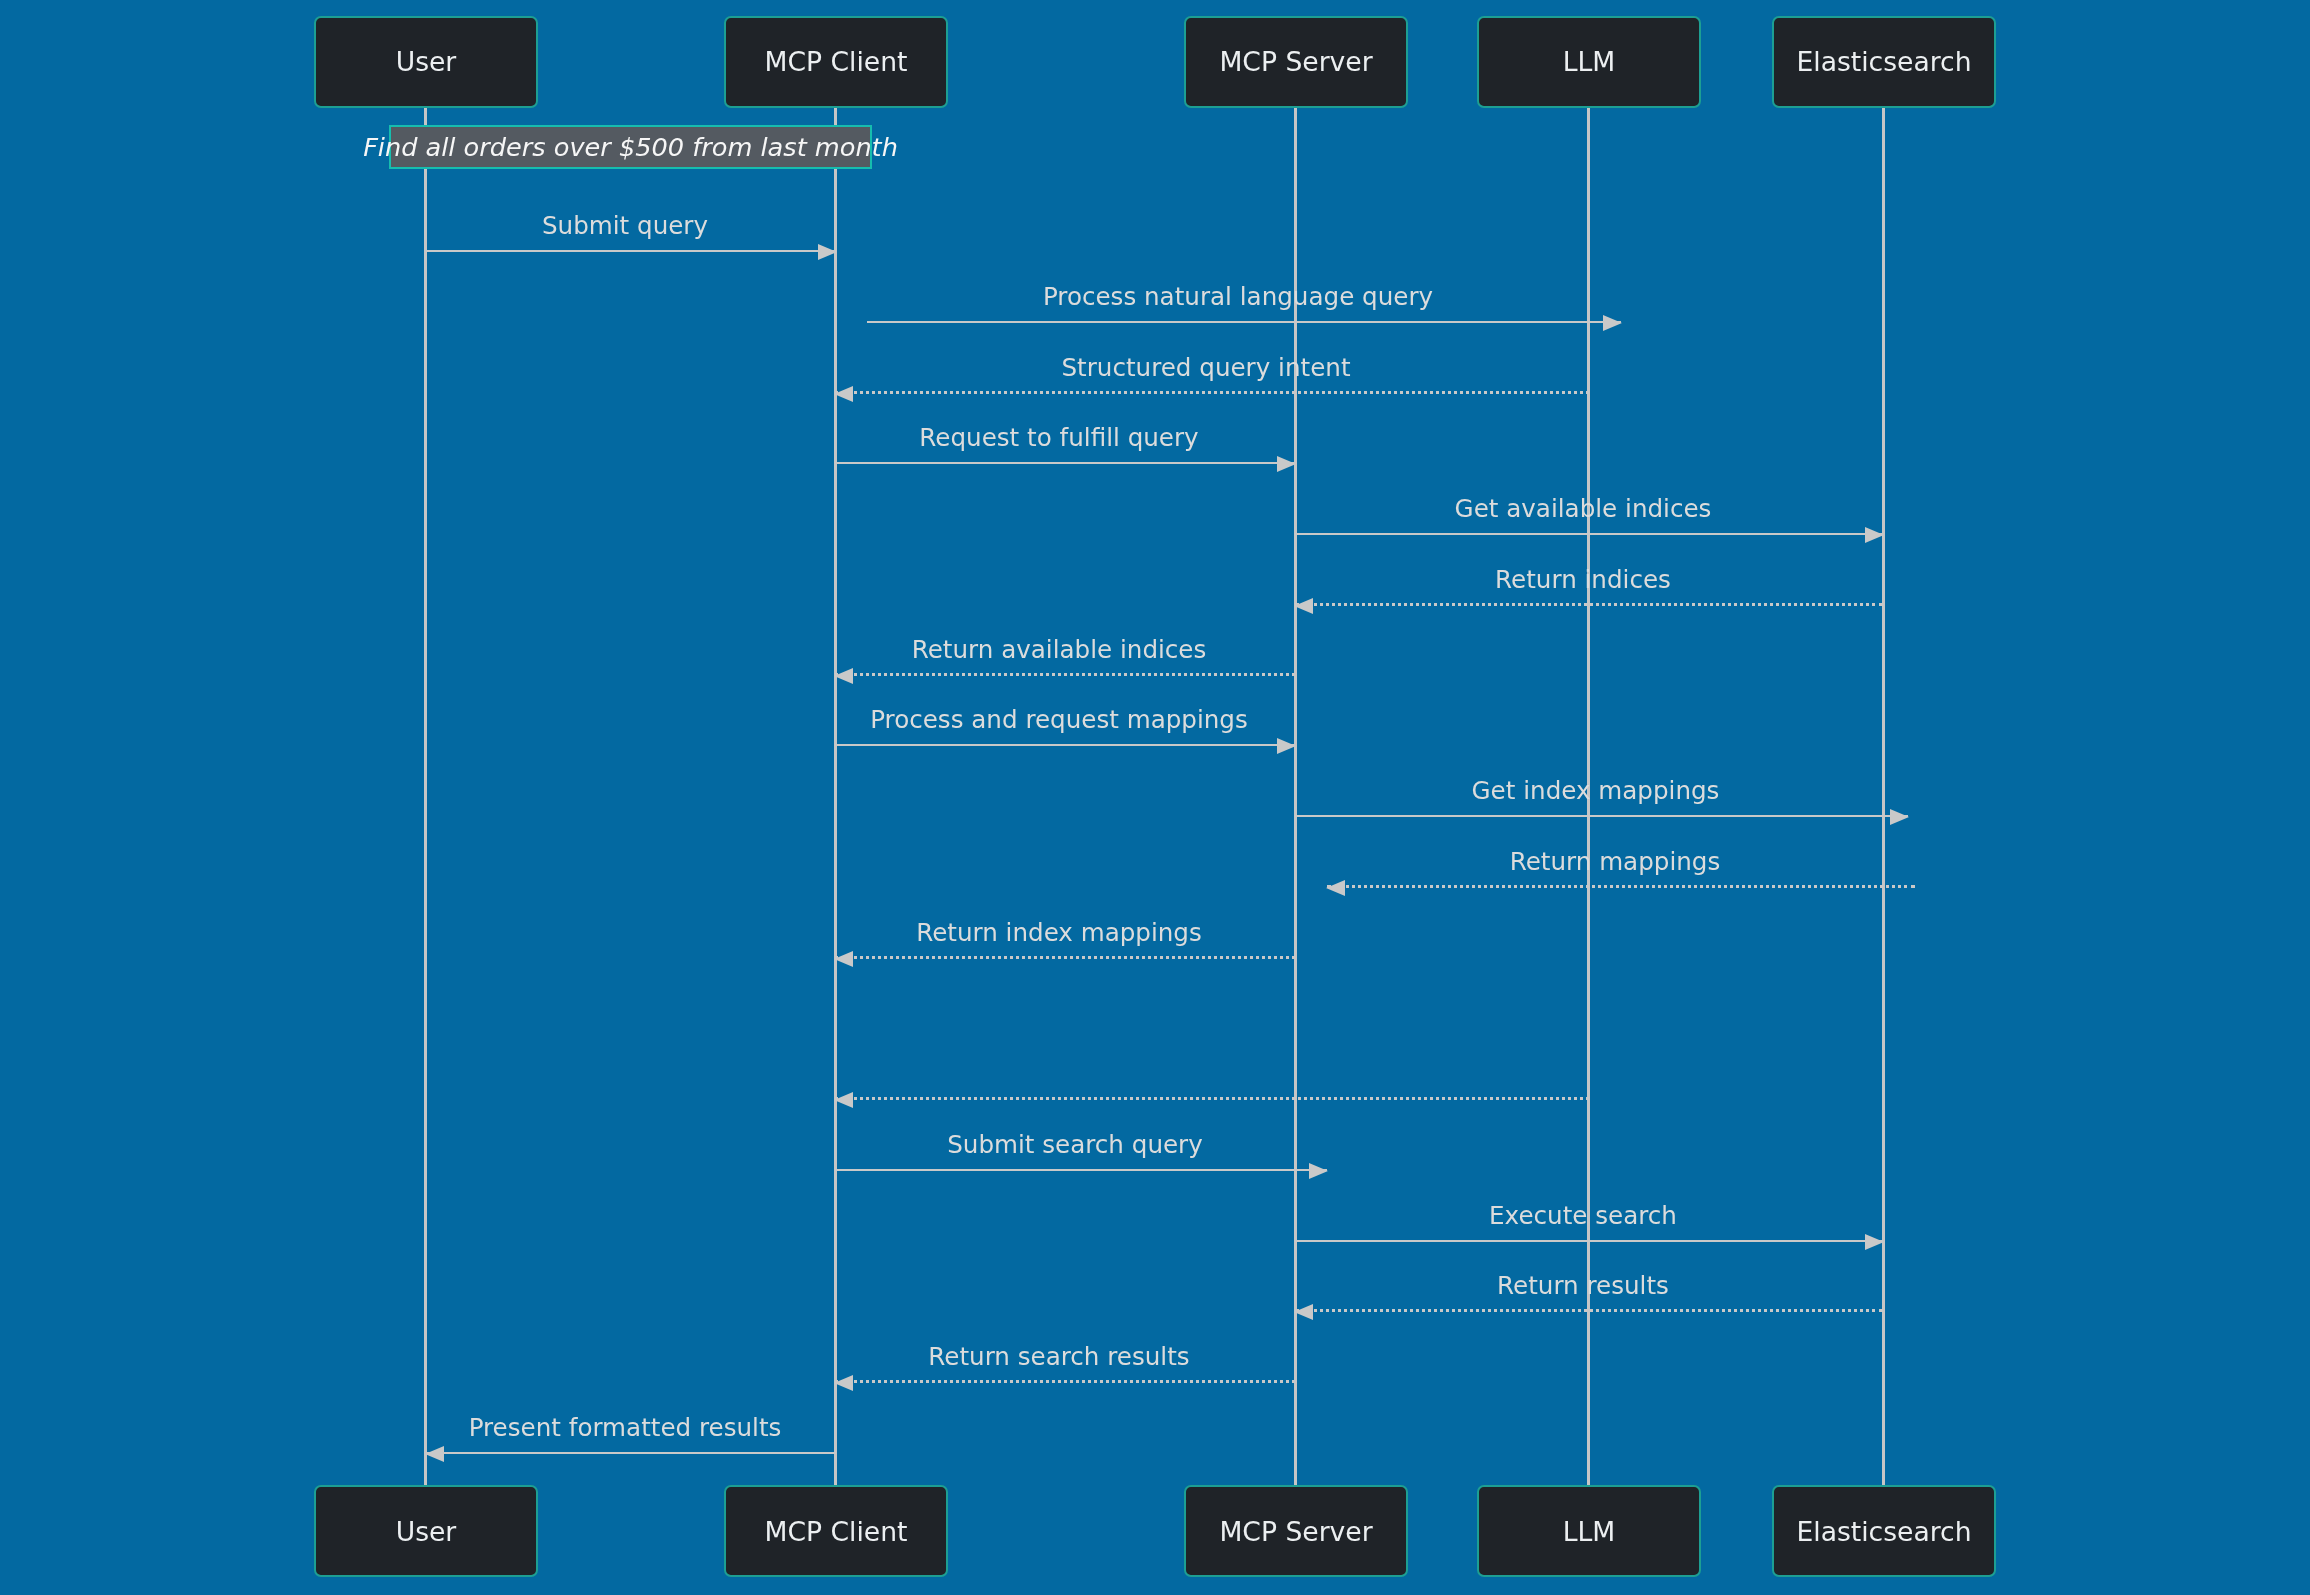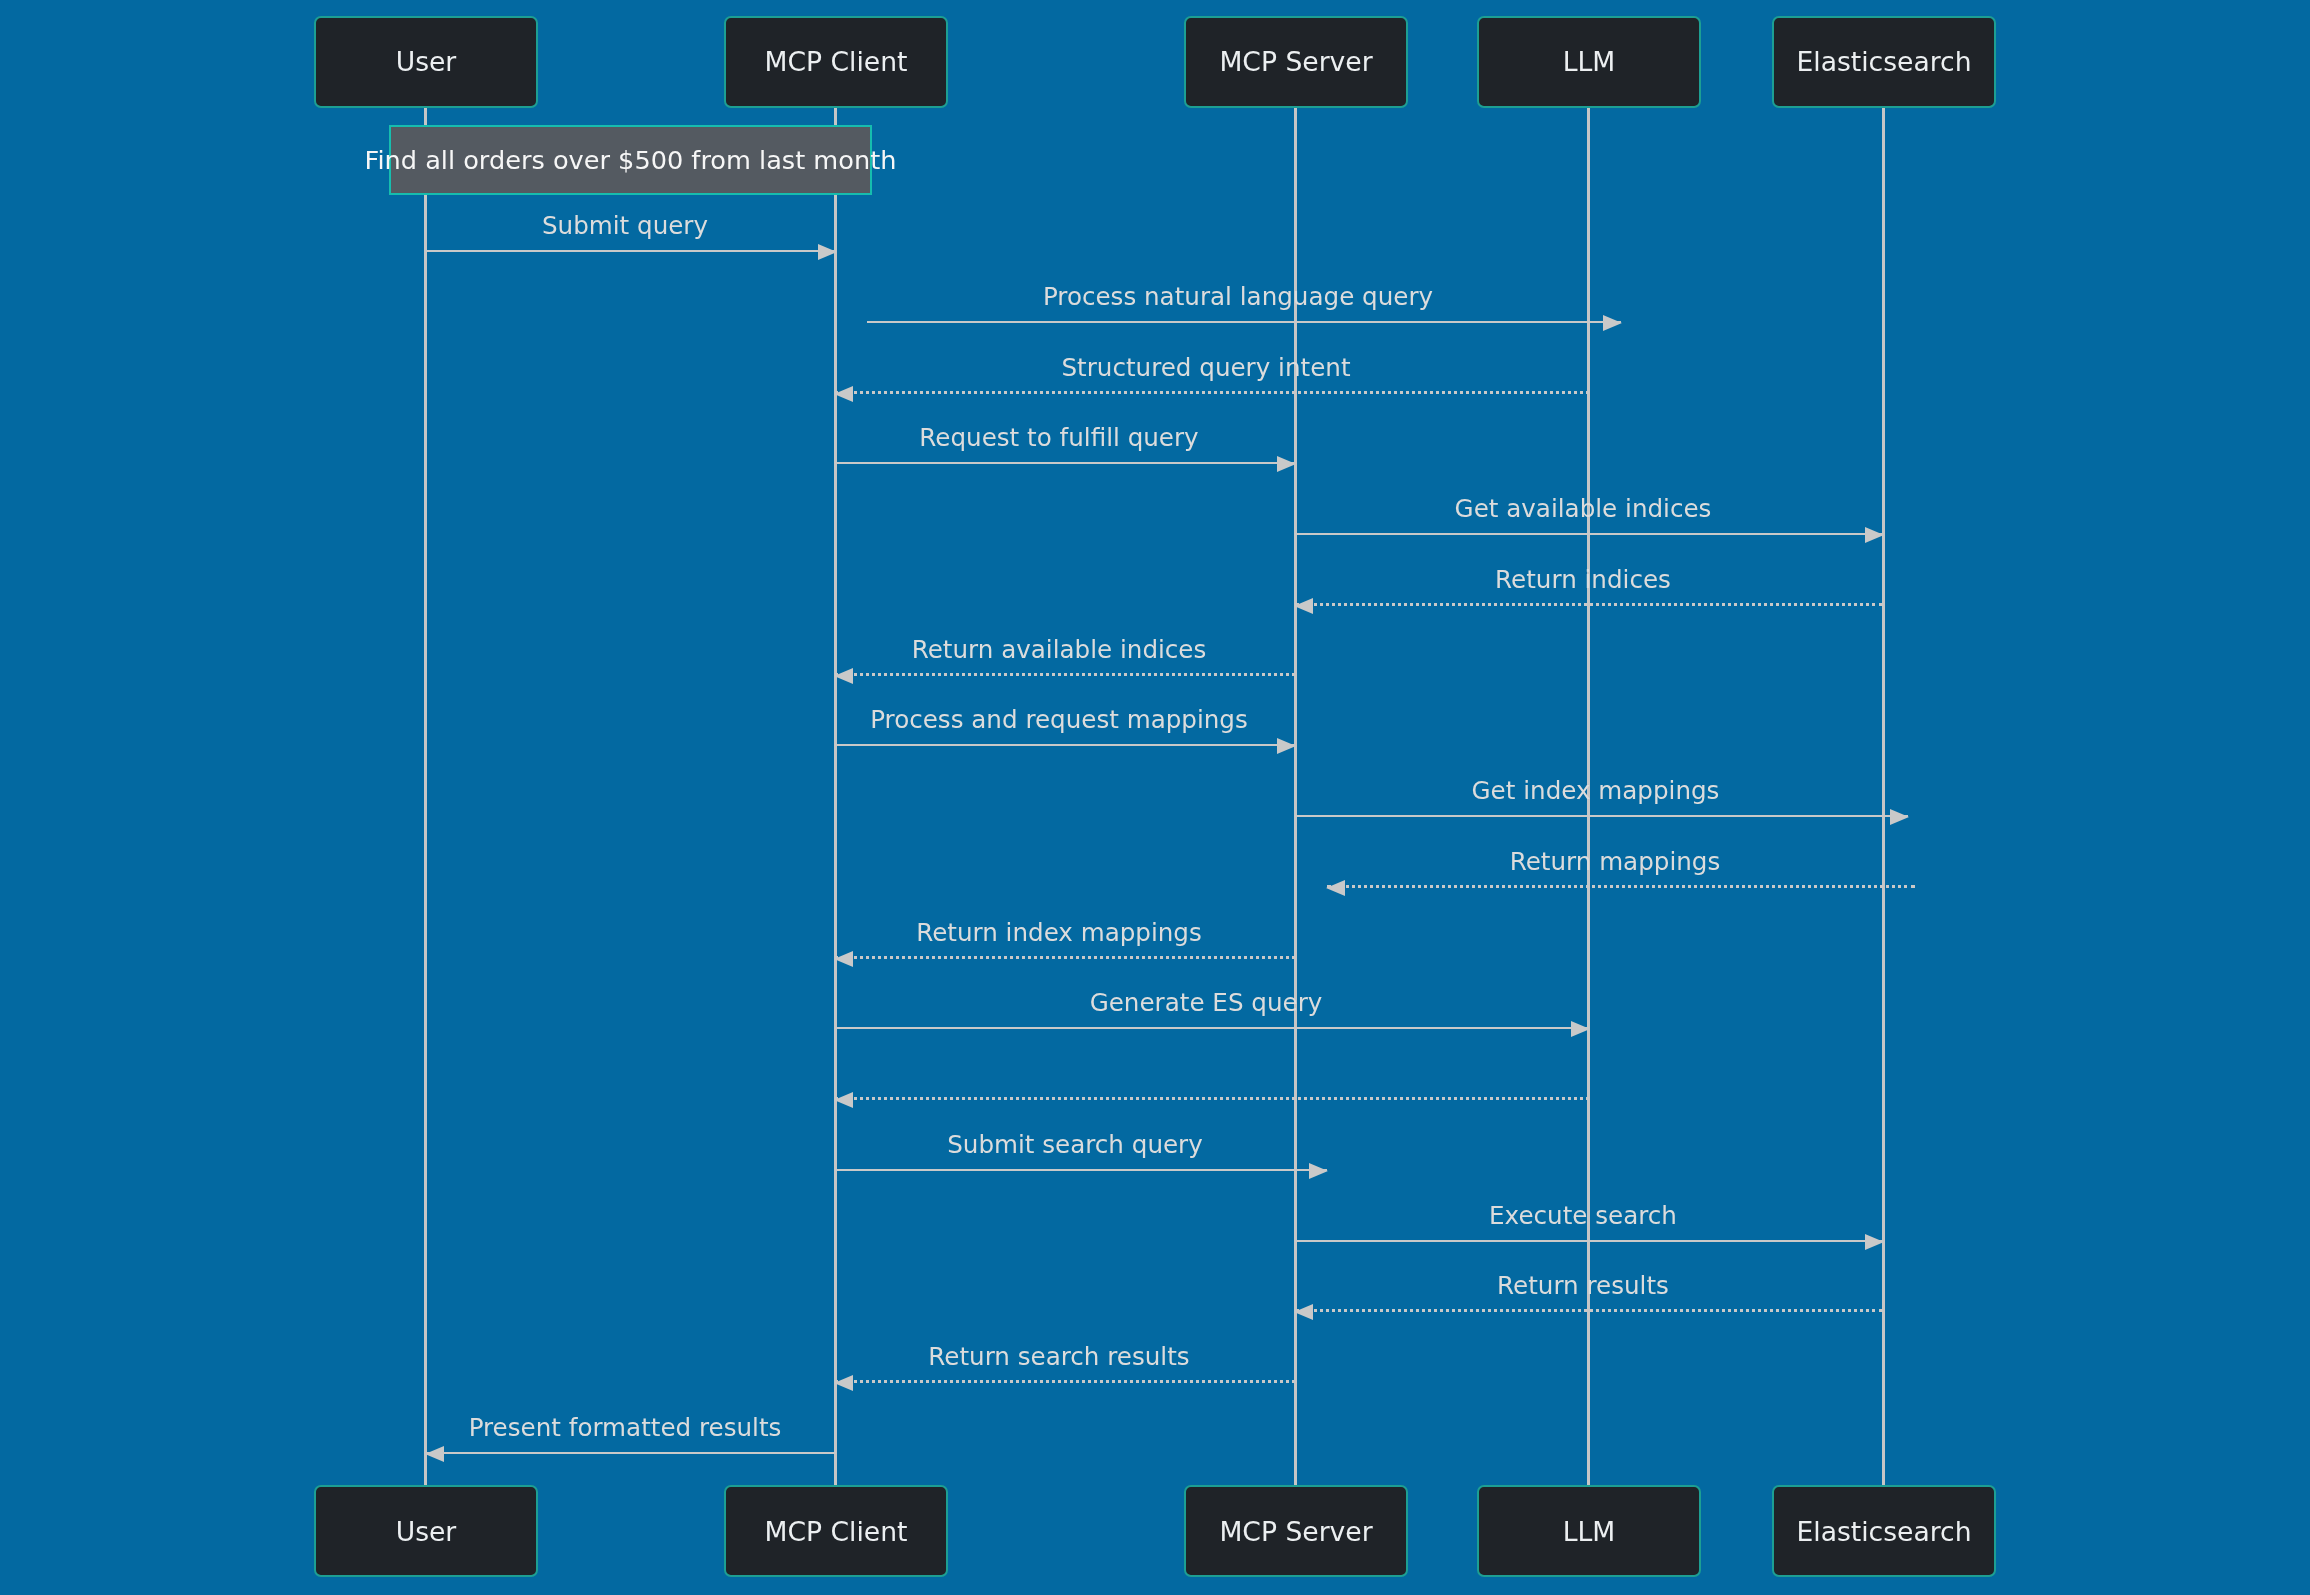--- a/index.html
+++ b/index.html
@@ -71,21 +71,21 @@
     <div class="actor-box" style="left: 314px; top: 15.8px;">User</div>
     <div class="actor-box" style="left: 314px; top: 1485px;">User</div>
     <div class="actor-box" style="left: 724px; top: 15.8px;">MCP Client</div>
     <div class="actor-box" style="left: 724px; top: 1485px;">MCP Client</div>
     <div class="actor-box" style="left: 1184px; top: 15.8px;">MCP Server</div>
     <div class="actor-box" style="left: 1184px; top: 1485px;">MCP Server</div>
     <div class="actor-box" style="left: 1477px; top: 15.8px;">LLM</div>
     <div class="actor-box" style="left: 1477px; top: 1485px;">LLM</div>
     <div class="actor-box" style="left: 1772px; top: 15.8px;">Elasticsearch</div>
     <div class="actor-box" style="left: 1772px; top: 1485px;">Elasticsearch</div>
-    <div class="note" style="left: 389px; top: 125px; width: 483px; height: 70px;">Find all orders over $500 from last month</div>
+    <div class="note" style="left: 389px; top: 125px; width: 483px; height: 44px; font-style: italic;">Find all orders over $500 from last month</div>
     <div class="msg" style="left: 426px; top: 203px; width: 410px;">
       <div class="msg-label">Submit query</div>
       <div class="msg-line solid"></div>
       <div class="arrow arrow-right"></div>
     </div>
     <div class="msg" style="left: 835px; top: 274px; width: 754px; margin-left: 32px;">
       <div class="msg-label">Process natural language query</div>
       <div class="msg-line solid"></div>
       <div class="arrow arrow-right"></div>
     </div>
@@ -127,25 +127,20 @@
     <div class="msg" style="left: 1295px; top: 839px; width: 588px; margin-left: 32px;">
       <div class="msg-label">Return mappings</div>
       <div class="msg-line dotted"></div>
       <div class="arrow arrow-left"></div>
     </div>
     <div class="msg" style="left: 835px; top: 910px; width: 460px;">
       <div class="msg-label">Return index mappings</div>
       <div class="msg-line dotted"></div>
       <div class="arrow arrow-left"></div>
     </div>
-    <div class="msg" style="left: 835px; top: 980px; width: 754px;">
-      <div class="msg-label">Generate ES query</div>
-      <div class="msg-line solid"></div>
-      <div class="arrow arrow-right"></div>
-    </div>
     <div class="msg" style="left: 835px; top: 1051px; width: 754px;">
       <div class="msg-line dotted"></div>
       <div class="arrow arrow-left"></div>
     </div>
     <div class="msg" style="left: 835px; top: 1122px; width: 460px; padding-left: 32px;">
       <div class="msg-label">Submit search query</div>
       <div class="msg-line solid"></div>
       <div class="arrow arrow-right"></div>
     </div>
     <div class="msg" style="left: 1295px; top: 1193px; width: 588px;">

